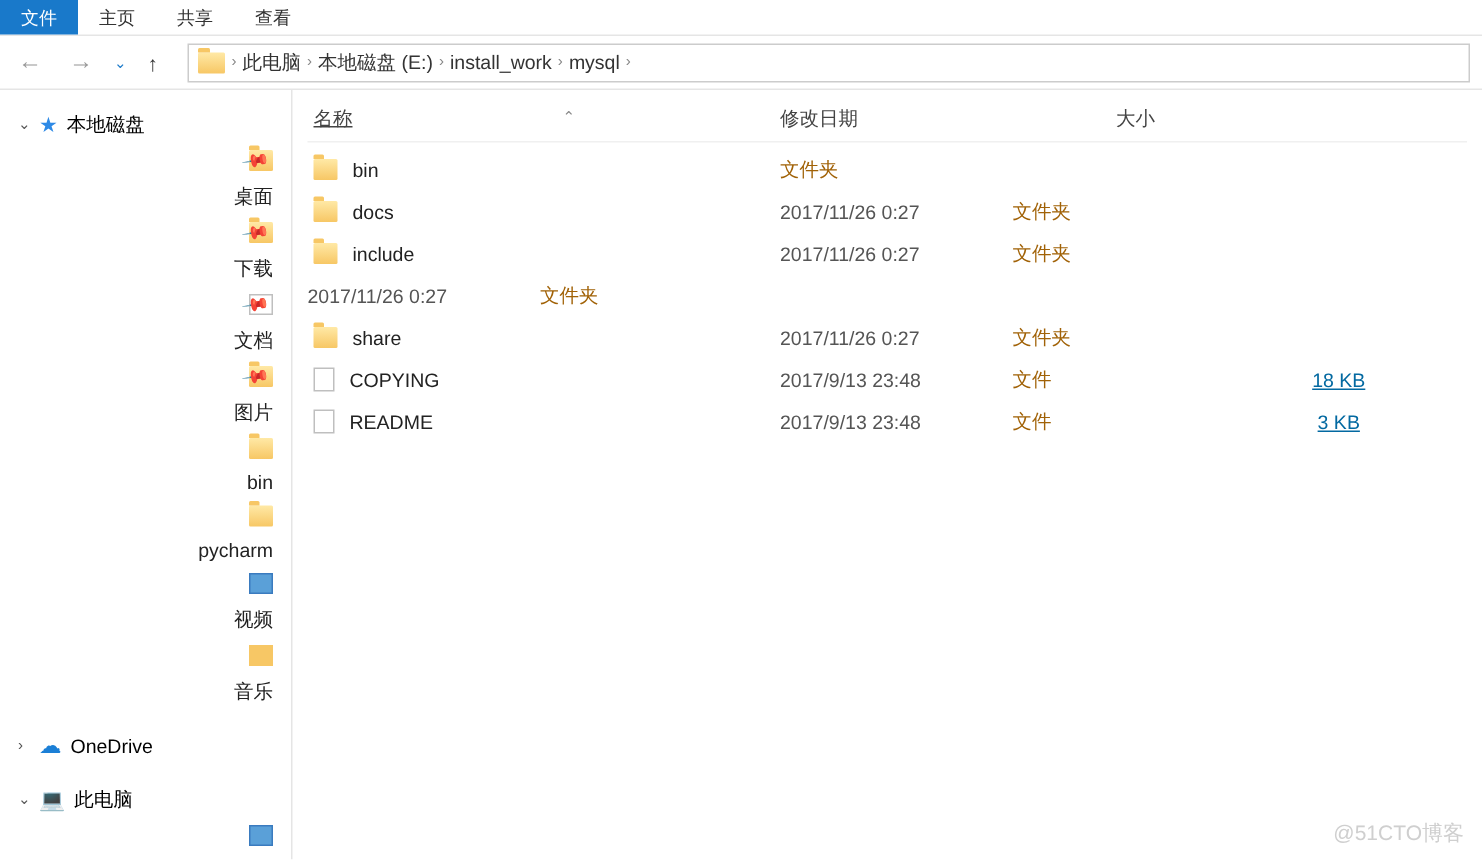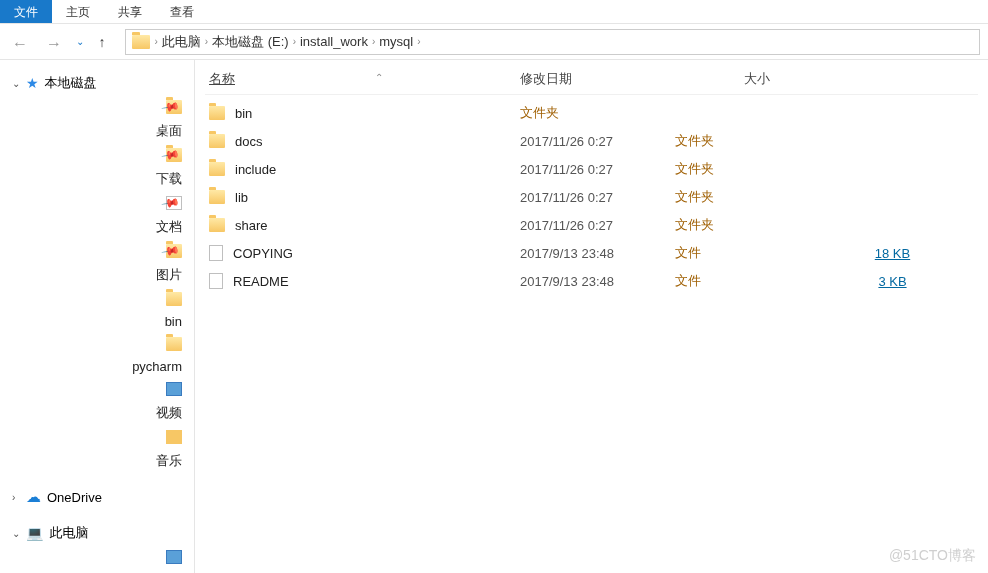--- a/index.html
+++ b/index.html
@@ -185,24 +185,20 @@
         <div class="row">
           <div class="rname">
             <span class="ico ico-folder"></span>
             <span>include</span>
           </div>
           <div class="rdate">2017/11/26 0:27</div>
           <div class="rtype">文件夹</div>
           <div class="rsize"></div>
         </div>
         <div class="row">
-          <div class="rname">
-            <span class="ico ico-folder"></span>
-            <span>lib</span>
-          </div>
           <div class="rdate">2017/11/26 0:27</div>
           <div class="rtype">文件夹</div>
           <div class="rsize"></div>
         </div>
         <div class="row">
           <div class="rname">
             <span class="ico ico-folder"></span>
             <span>share</span>
           </div>
           <div class="rdate">2017/11/26 0:27</div>

